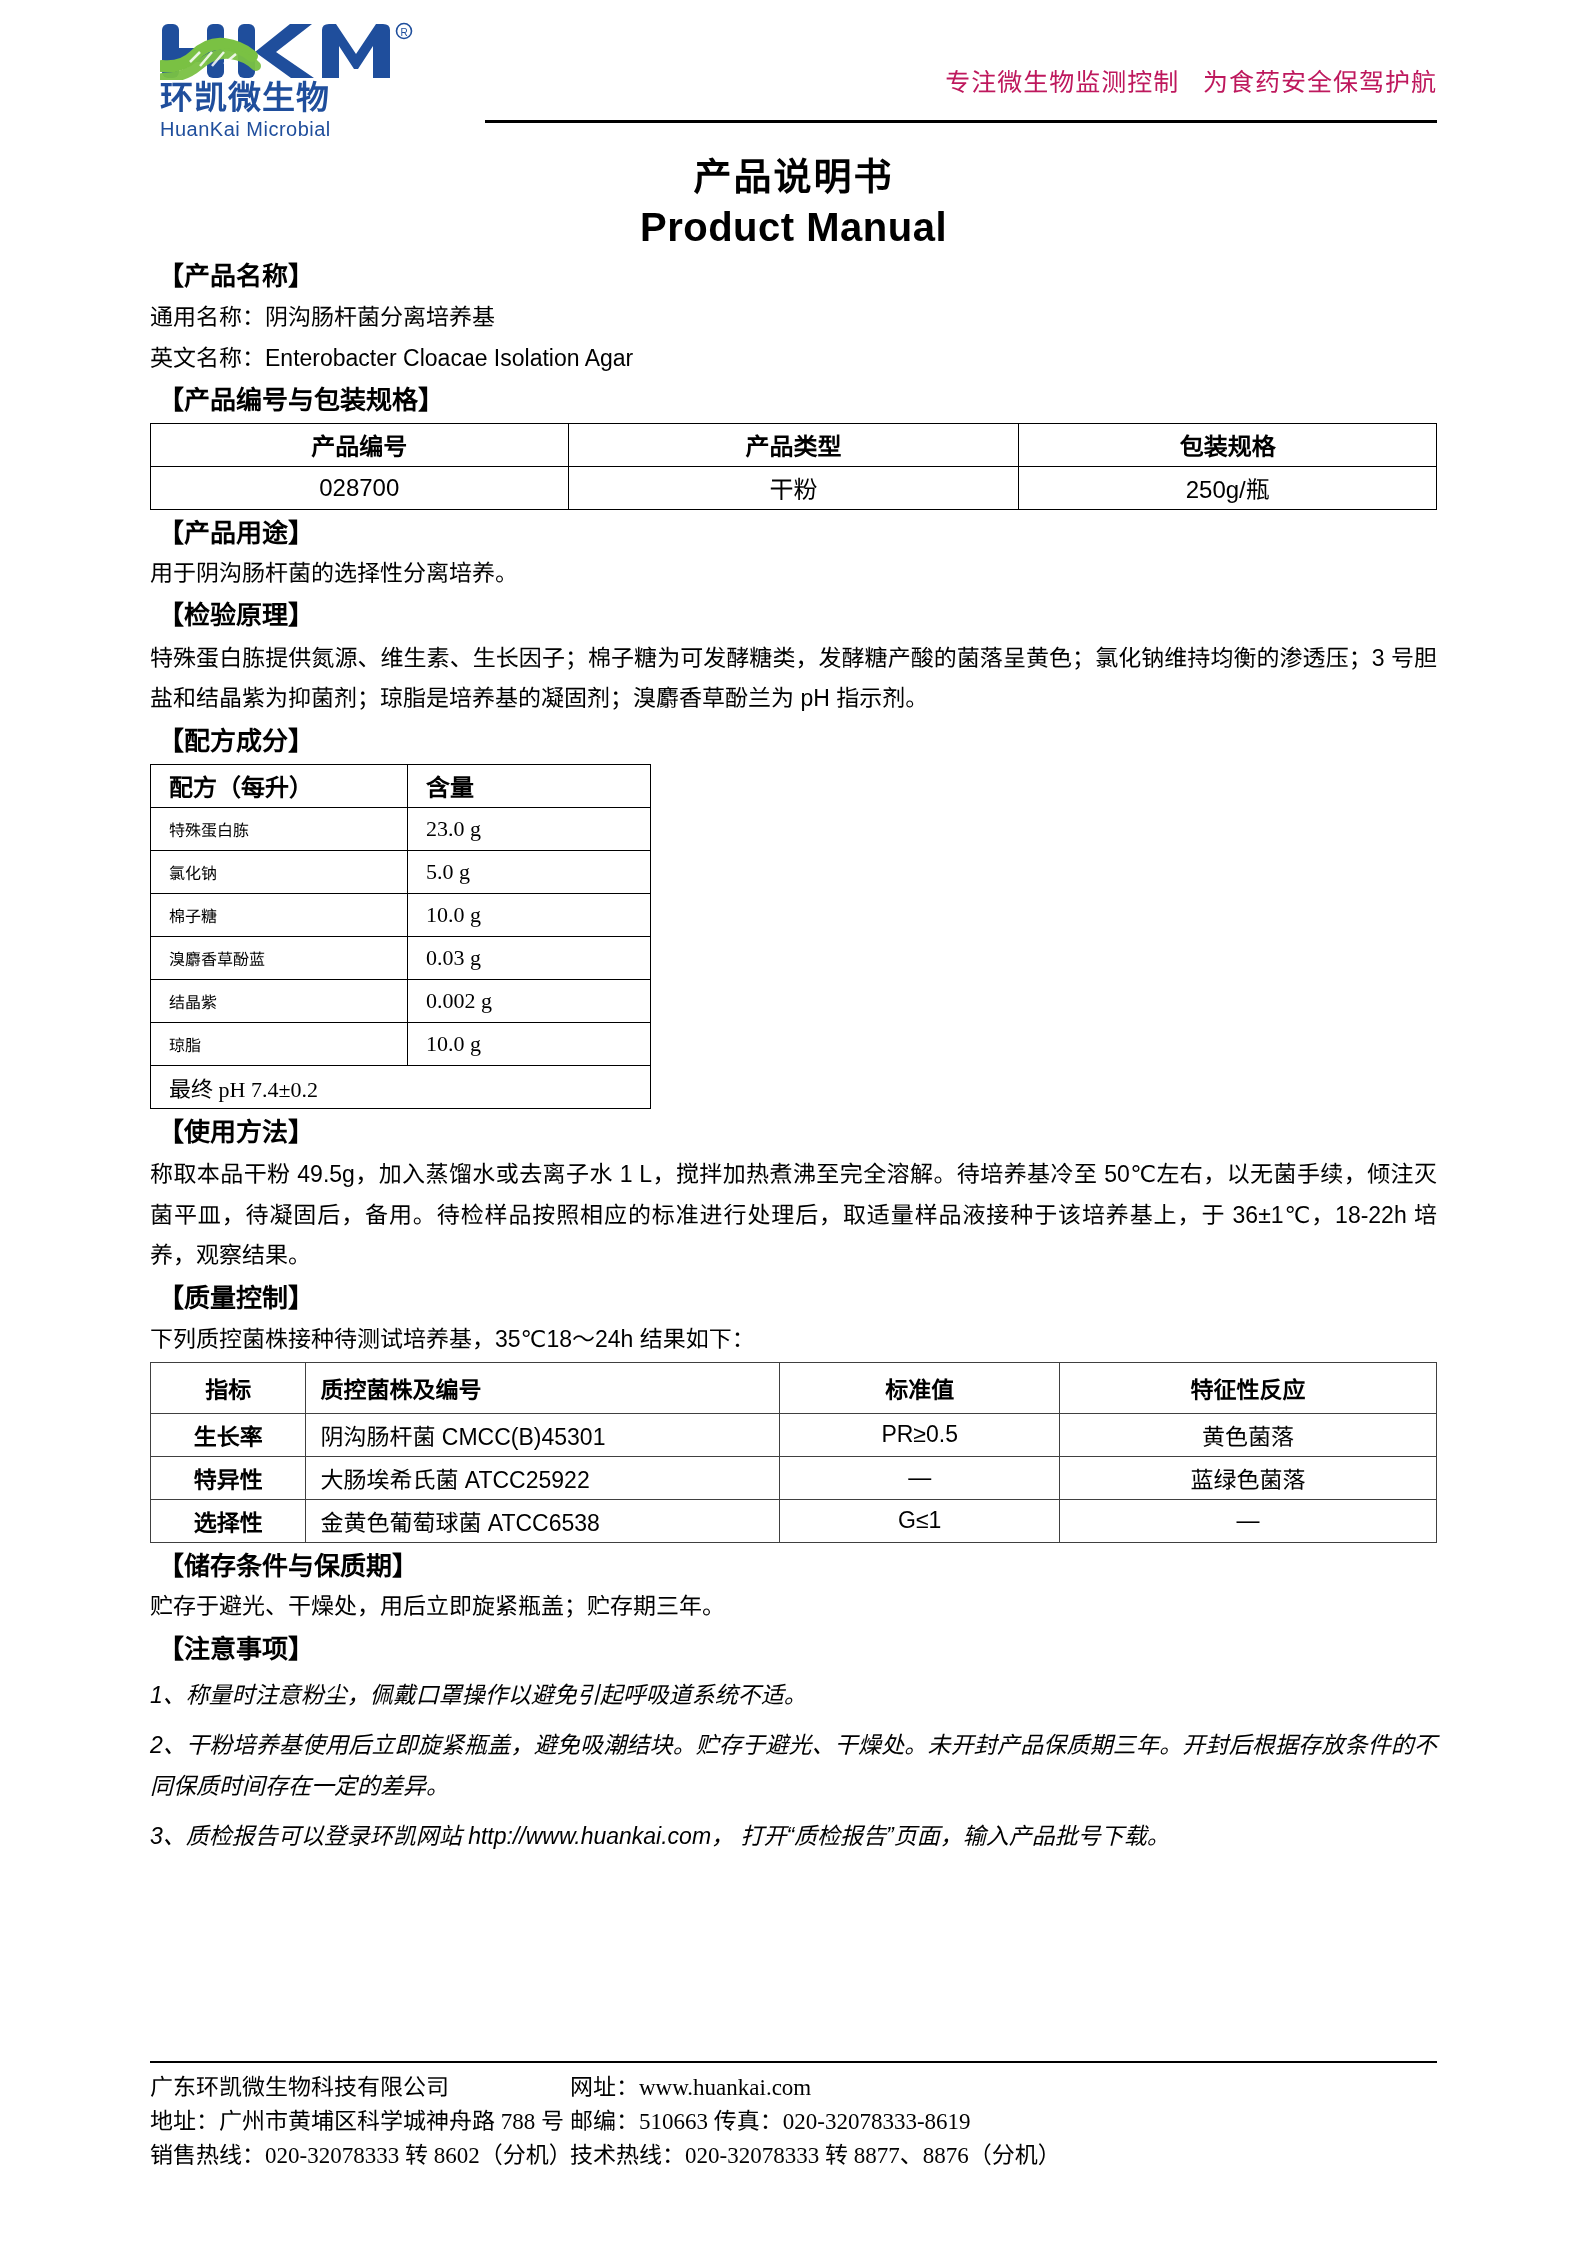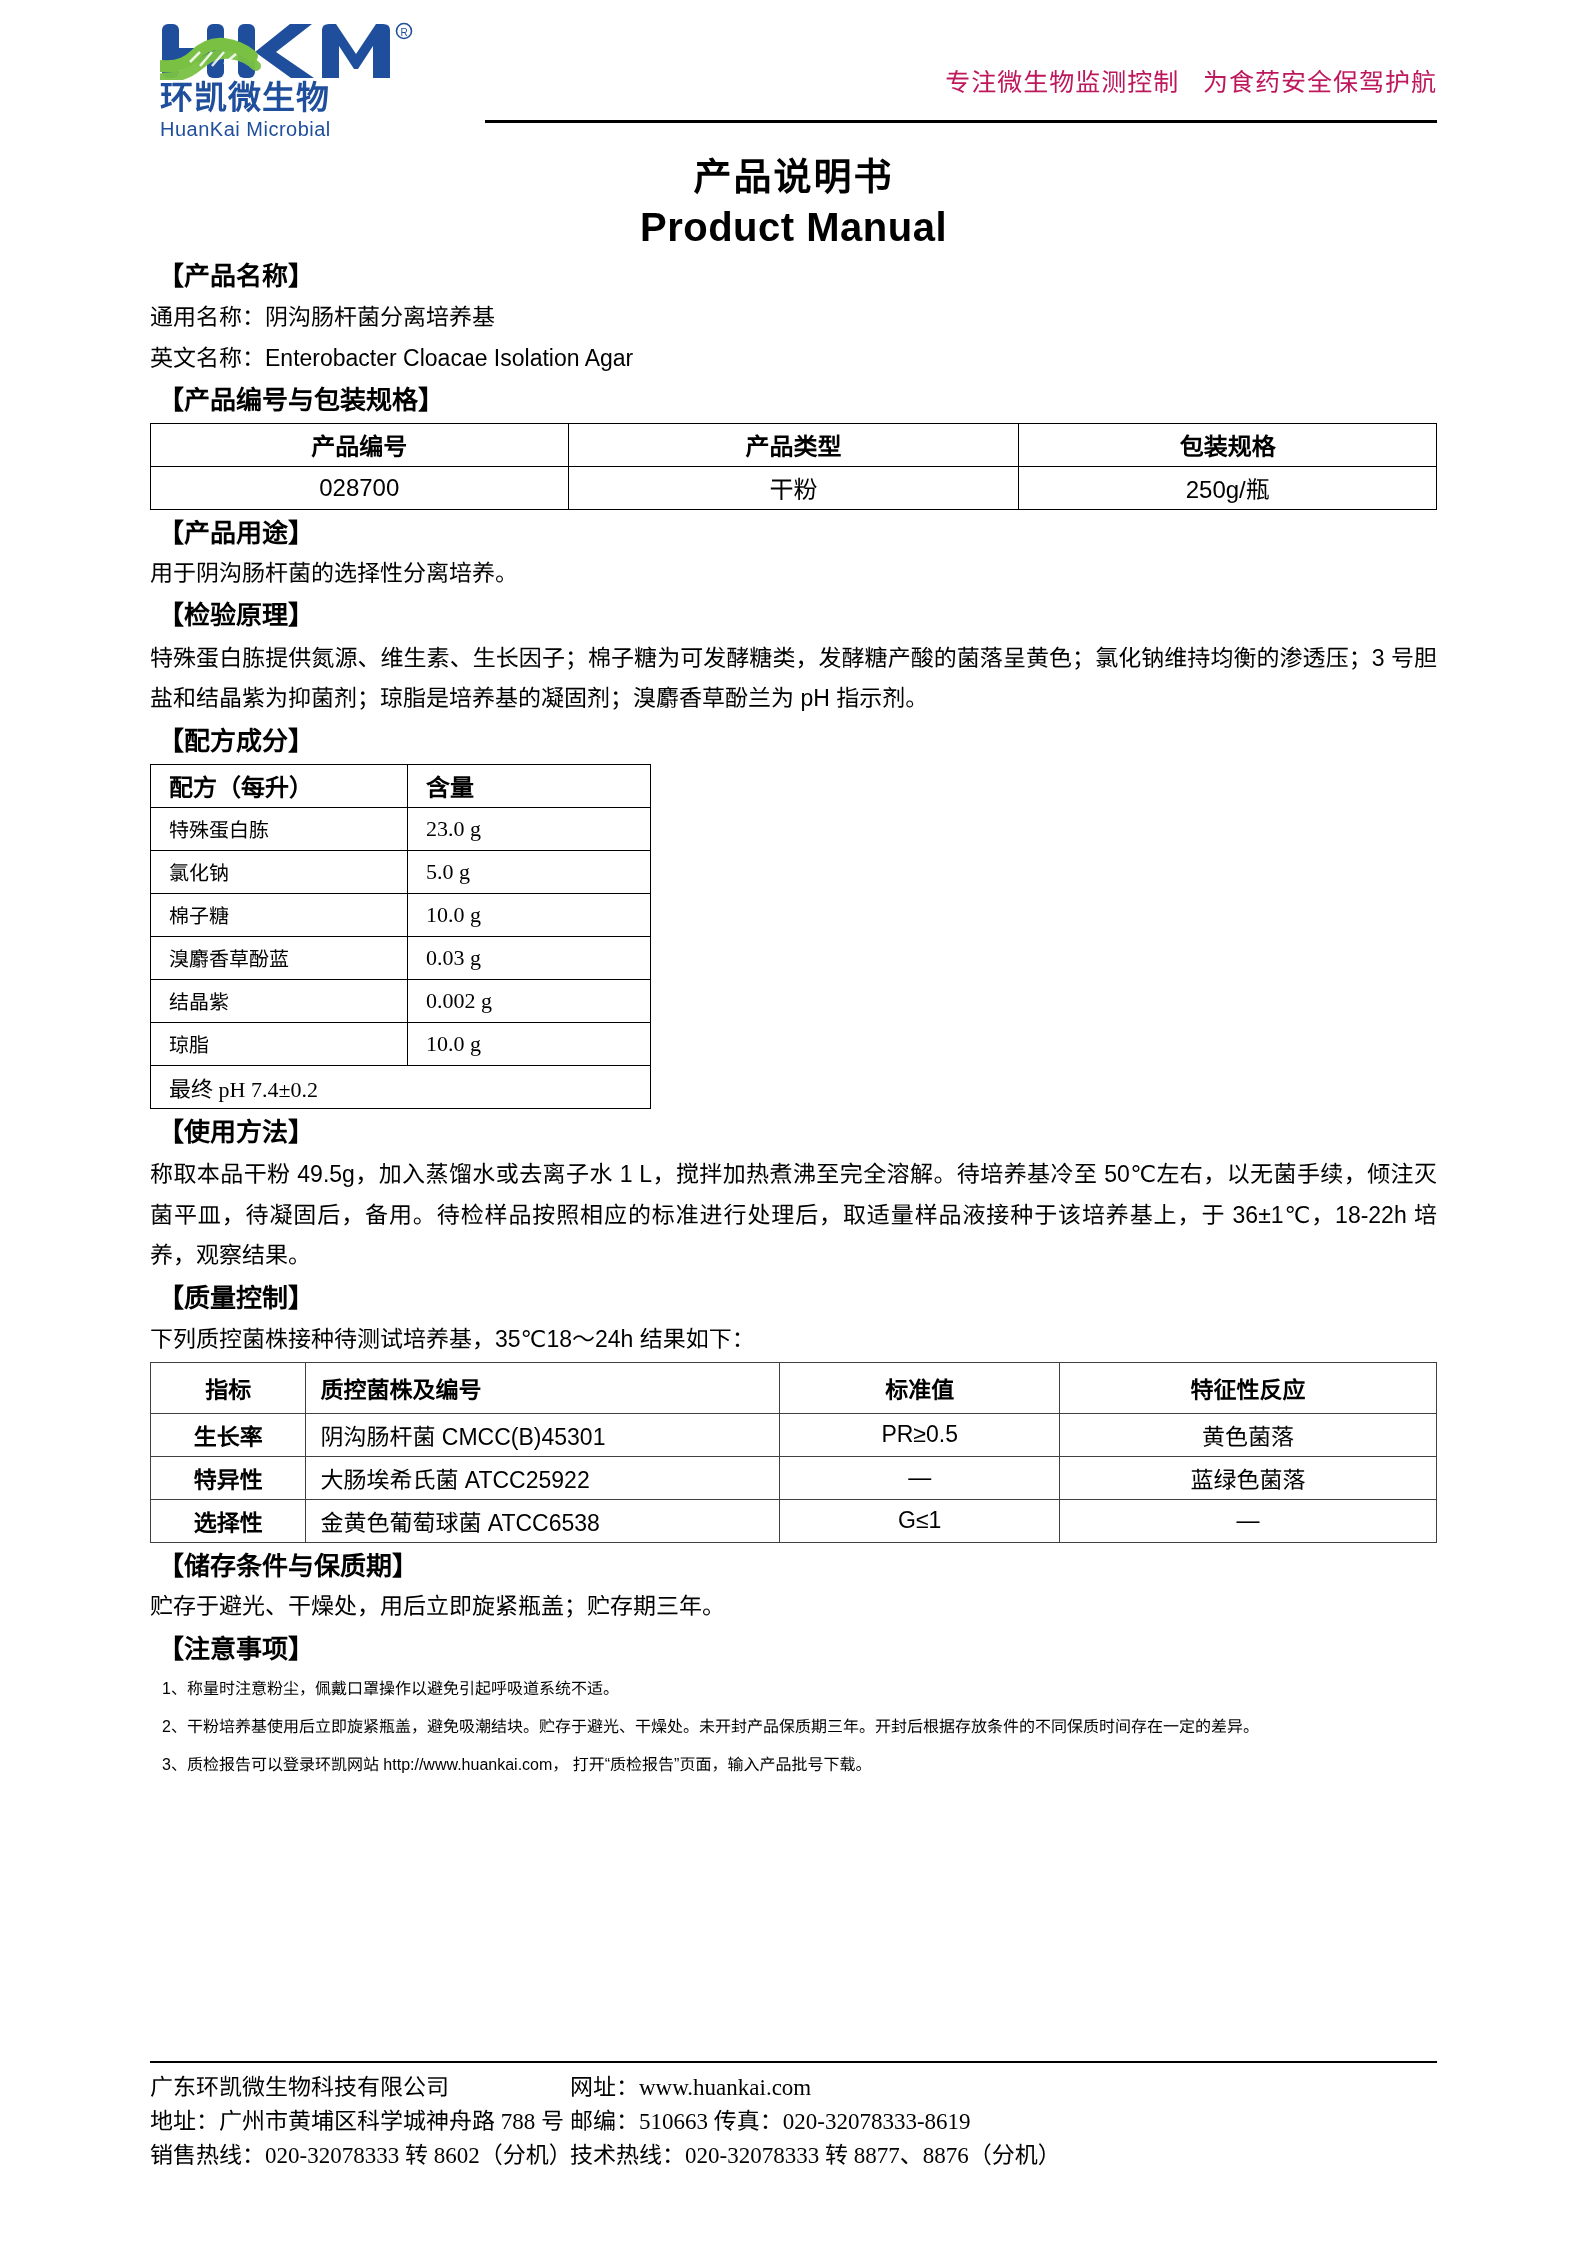--- a/index.html
+++ b/index.html
@@ -110,24 +110,25 @@
   }
   .body-para {
     font-family: "Liberation Sans", "DejaVu Sans", sans-serif;
     font-size: 23px;
     line-height: 1.75;
     margin: 4px 0;
     text-align: justify;
   }
   .note-item {
     font-family: "Liberation Sans", "DejaVu Sans", sans-serif;
-    font-size: 16px;
+    font-size: 23px;
     line-height: 1.75;
-    margin: 10px 12px;
+    margin: 10px 0;
     text-align: justify;
+    font-style: italic;
   }
 
   
   table {
     border-collapse: collapse;
   }
   .tbl-code {
     width: 100%;
     margin: 4px 0 4px 0;
   }
@@ -162,21 +163,21 @@
     padding: 0 0 0 18px;
     vertical-align: middle;
   }
   .tbl-formula .hd {
     font-family: "Liberation Sans", "DejaVu Sans", sans-serif;
     font-weight: bold;
     font-size: 24px;
   }
   .tbl-formula .name {
     font-family: "Liberation Serif", "DejaVu Serif", serif;
-    font-size: 20px;
+    font-size: 16px;
   }
   .tbl-formula .amt {
     font-family: "Liberation Serif", "DejaVu Serif", serif;
     font-size: 22px;
   }
   .tbl-formula .col-a { width: 238px; }
   .tbl-formula .col-b { width: 224px; }
   .tbl-formula .ph {
     font-family: "Liberation Serif", "DejaVu Serif", serif;
     font-size: 22px;

